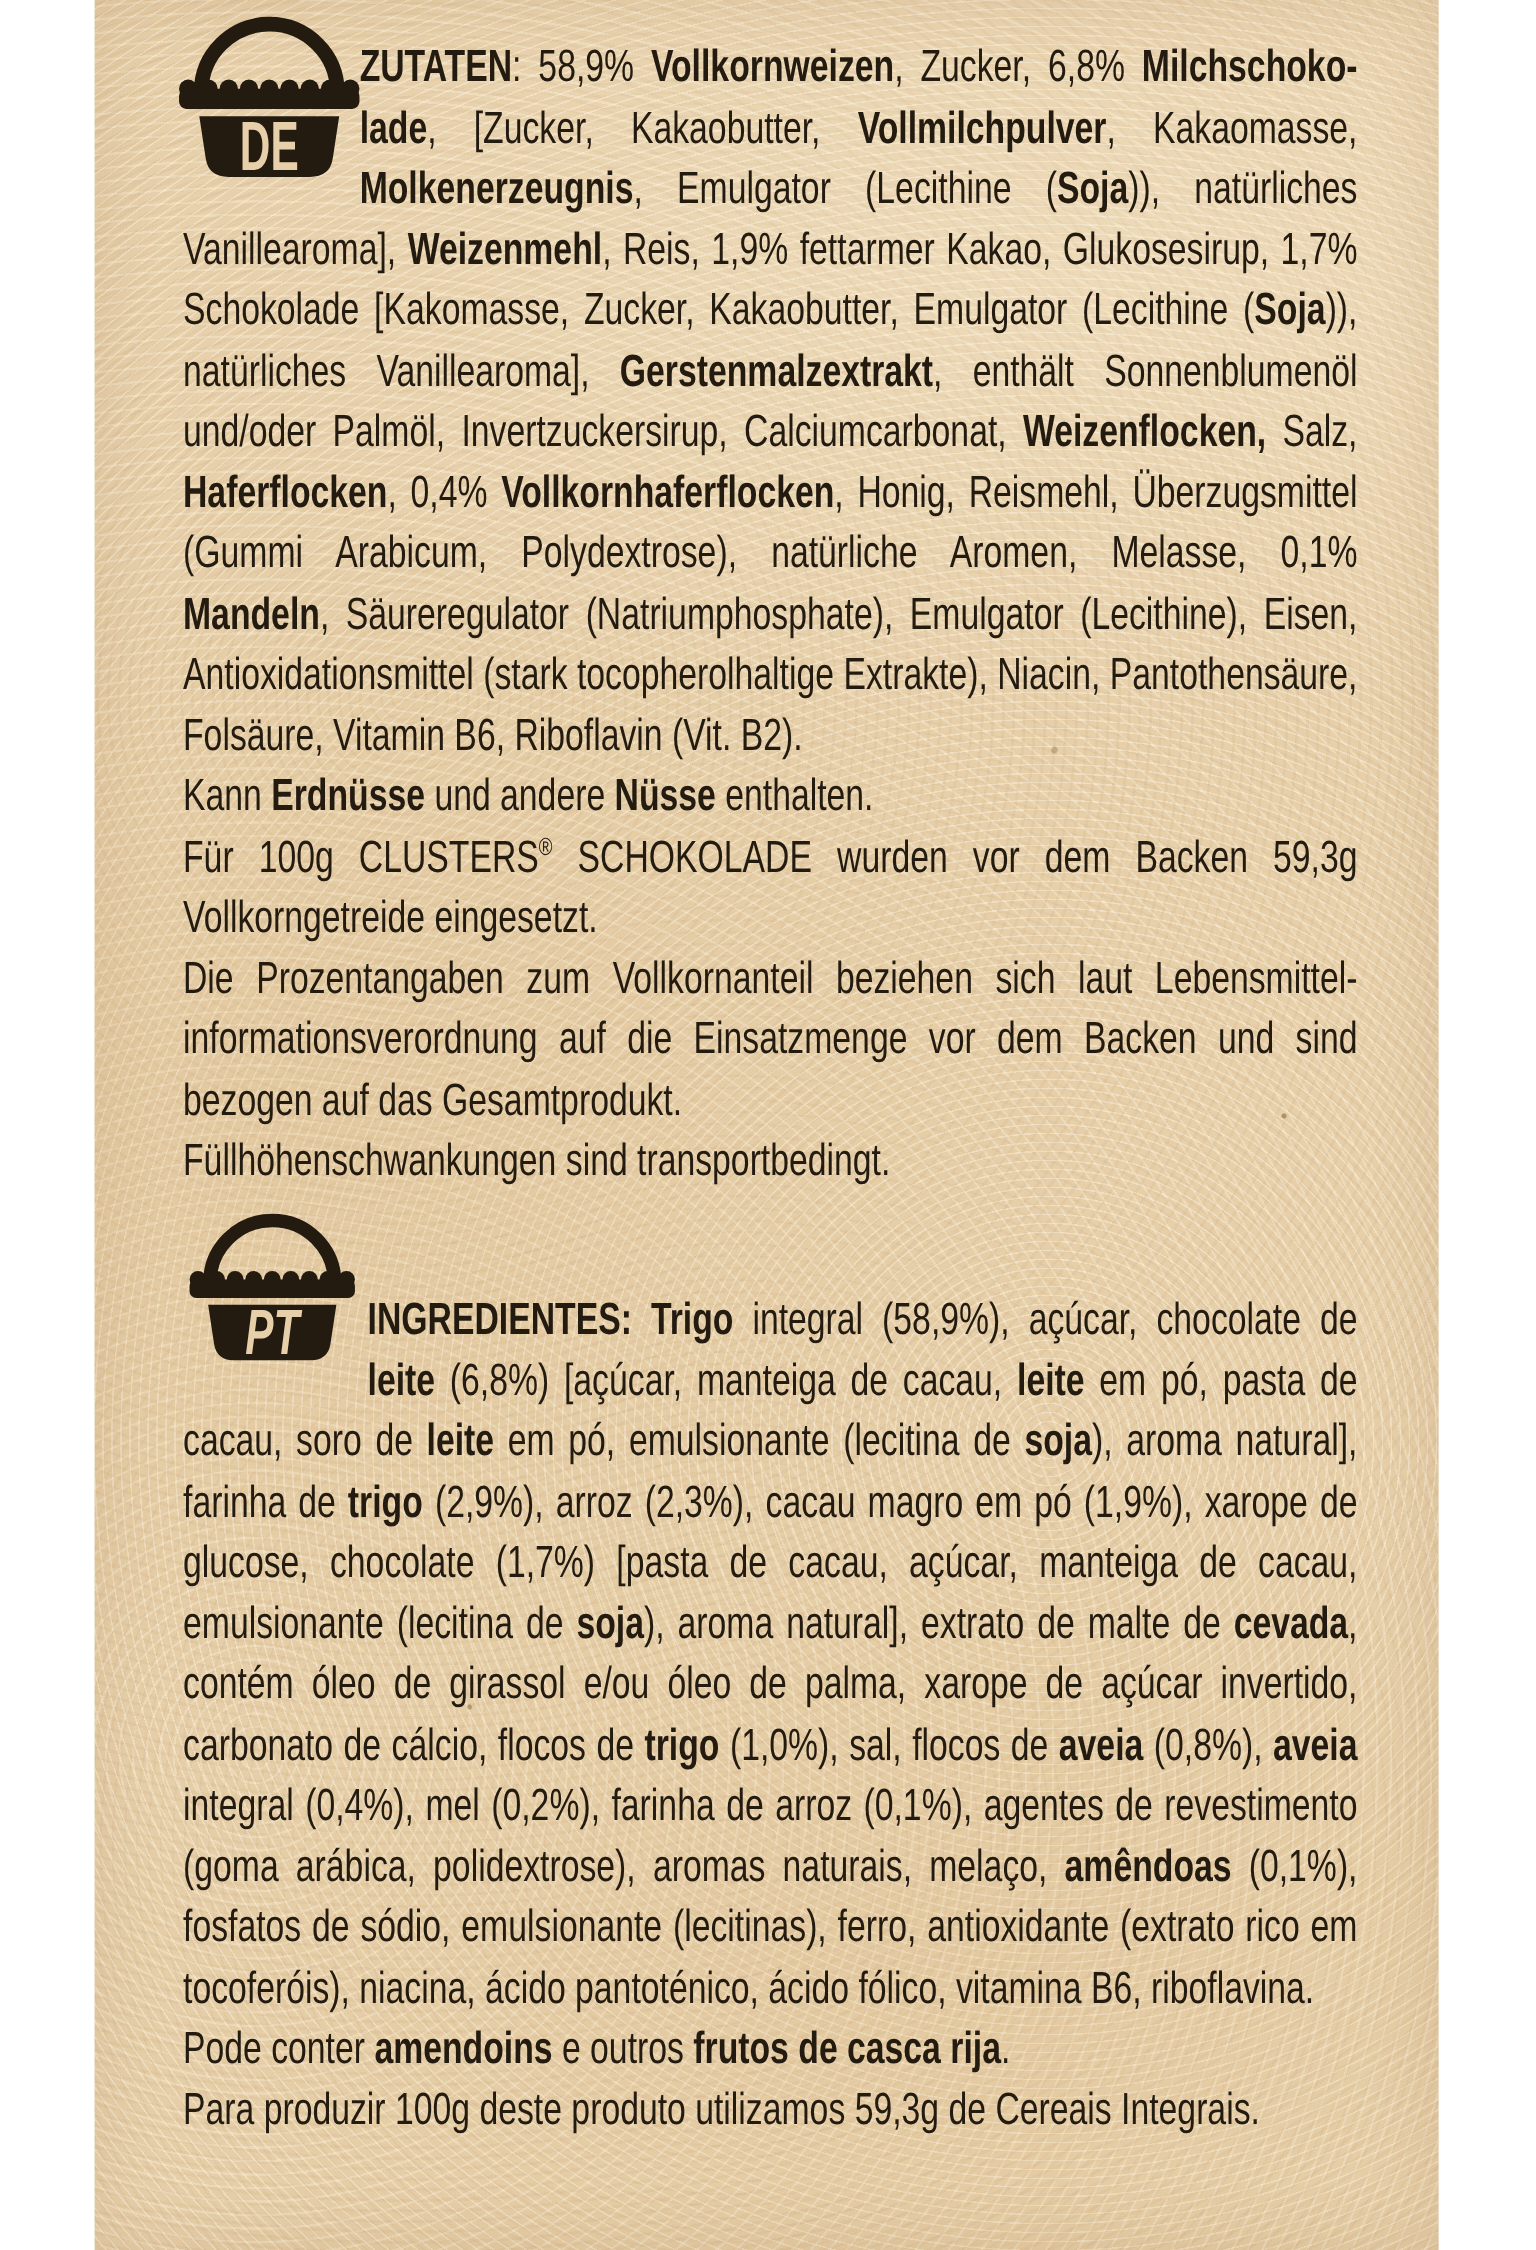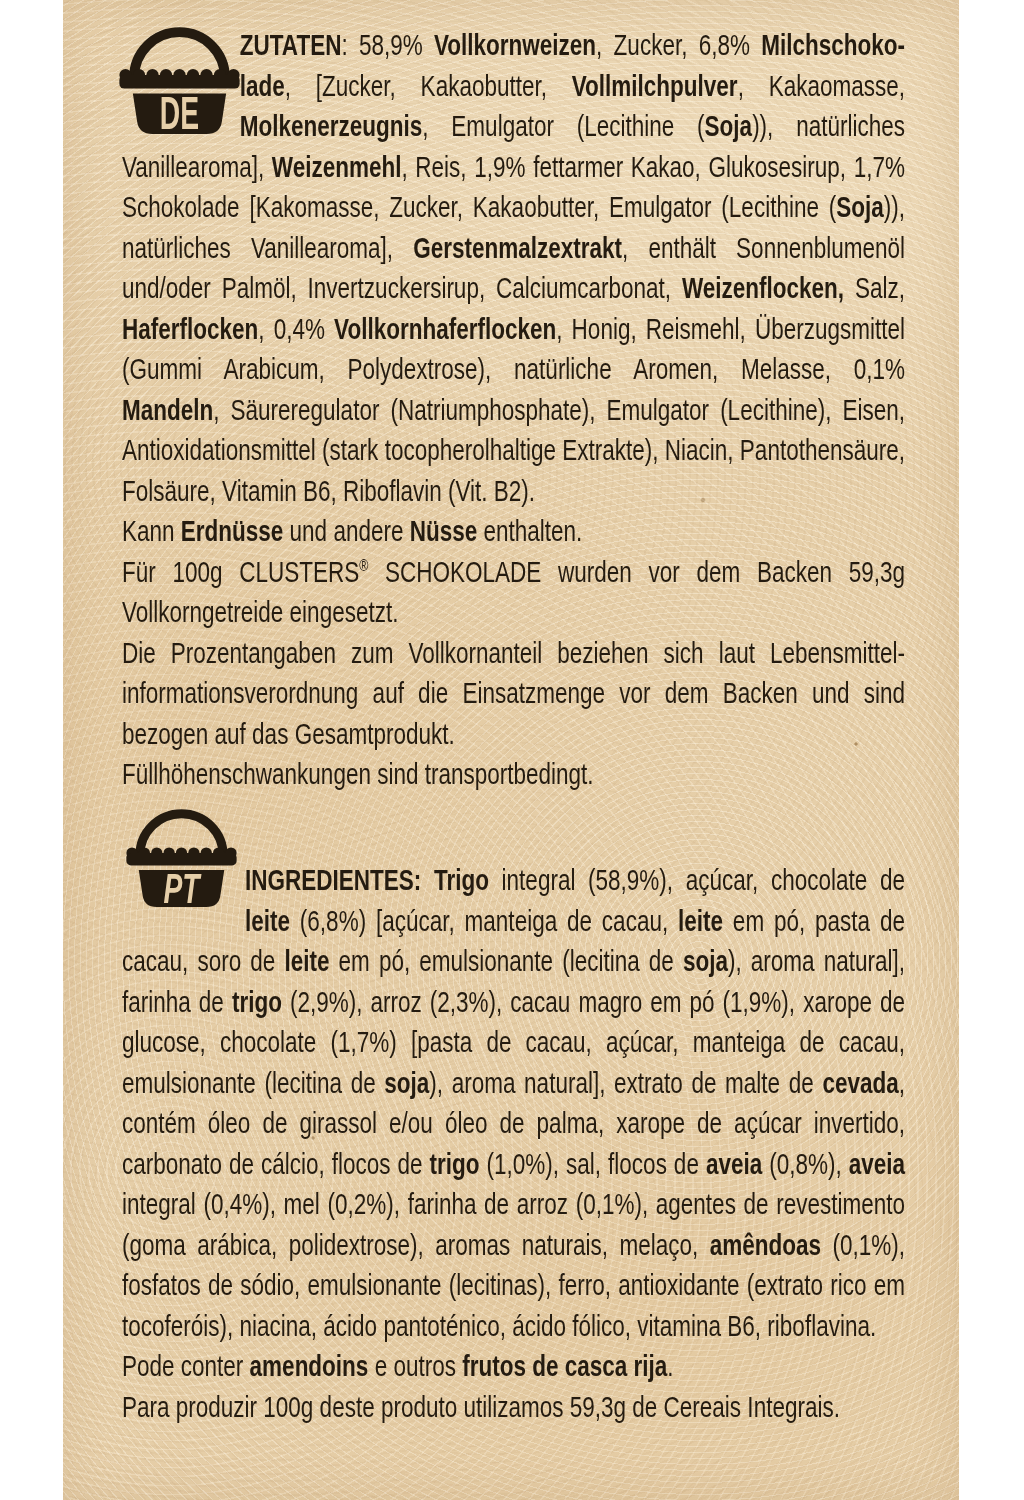--- a/index.html
+++ b/index.html
@@ -59,21 +59,21 @@
     vertical-align: super;
     line-height: 0;
   }
   .icon-spacer { float: left; }
   .sp-de { width: 157px; height: 112px; }
   .sp-pt { width: 164px; height: 78px; }
   .basket {
     position: absolute;
     line-height: 0;
   }
-  .basket-de { left: 55px; top: 26px; width: 123px; height: 108px; }
+  .basket-de { left: 55px; top: 10px; width: 123px; height: 108px; }
   .basket-pt { left: 62px; top: 808px; width: 113px; height: 99px; font-style: italic; }
   .basket svg { width: 100%; height: 100%; display: block; }
   .basket .ink { fill: #241b10; }
   .basket .handle { fill: none; stroke: #241b10; stroke-width: 8; }
   .basket .code {
     fill: #e6cfa9;
     font-family: "Liberation Sans", sans-serif;
     font-weight: bold;
     font-size: 38px;
   }

